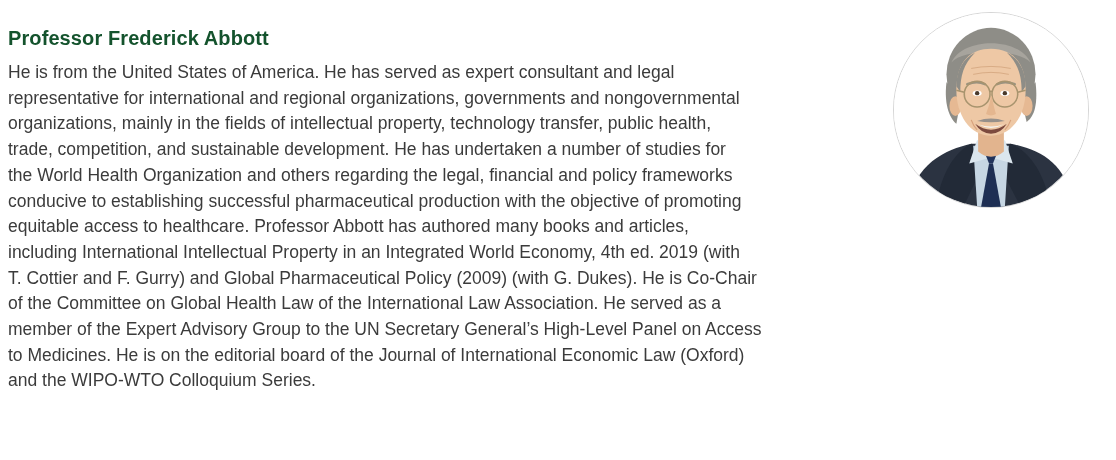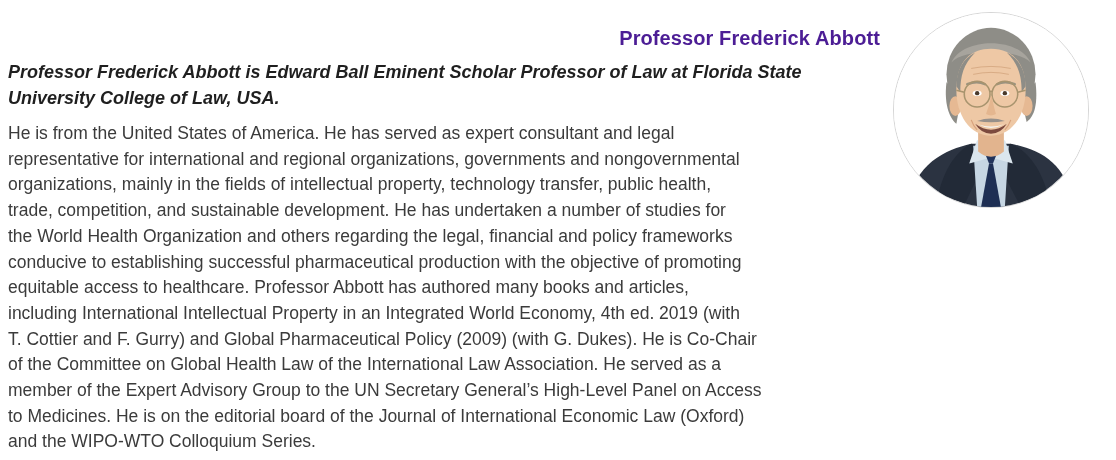--- a/index.html
+++ b/index.html
@@ -18,24 +18,23 @@
   }
   .text-col {
     position: absolute;
     left: 8px;
     top: 26px;
     width: 872px;
   }
   .name-heading {
     font-size: 20px;
     font-weight: bold;
-    color: #4c1d95;
+    color: #14532d;
     line-height: 24px;
     letter-spacing: 0.1px;
-    text-align: right;
   }
   .subtitle {
     margin-top: 9px;
     font-size: 18px;
     font-weight: bold;
     font-style: italic;
     color: #1f1f1f;
     line-height: 26px;
     white-space: pre-line;
   }
@@ -60,22 +59,20 @@
   .photo-wrap svg { display: block; width: 100%; height: 100%; }
 </style>
 </head>
 <body>
 
 <div class="page">
 
   <div class="text-col">
     <h1 class="name-heading">Professor Frederick Abbott</h1>
 
-    <p class="subtitle">Professor Frederick Abbott is Edward Ball Eminent Scholar Professor of Law at Florida State
-University College of Law, USA.</p>
 
     <p class="bio">He is from the United States of America. He has served as expert consultant and legal
 representative for international and regional organizations, governments and nongovernmental
 organizations, mainly in the fields of intellectual property, technology transfer, public health,
 trade, competition, and sustainable development. He has undertaken a number of studies for
 the World Health Organization and others regarding the legal, financial and policy frameworks
 conducive to establishing successful pharmaceutical production with the objective of promoting
 equitable access to healthcare. Professor Abbott has authored many books and articles,
 including International Intellectual Property in an Integrated World Economy, 4th ed. 2019 (with
 T. Cottier and F. Gurry) and Global Pharmaceutical Policy (2009) (with G. Dukes). He is Co-Chair

